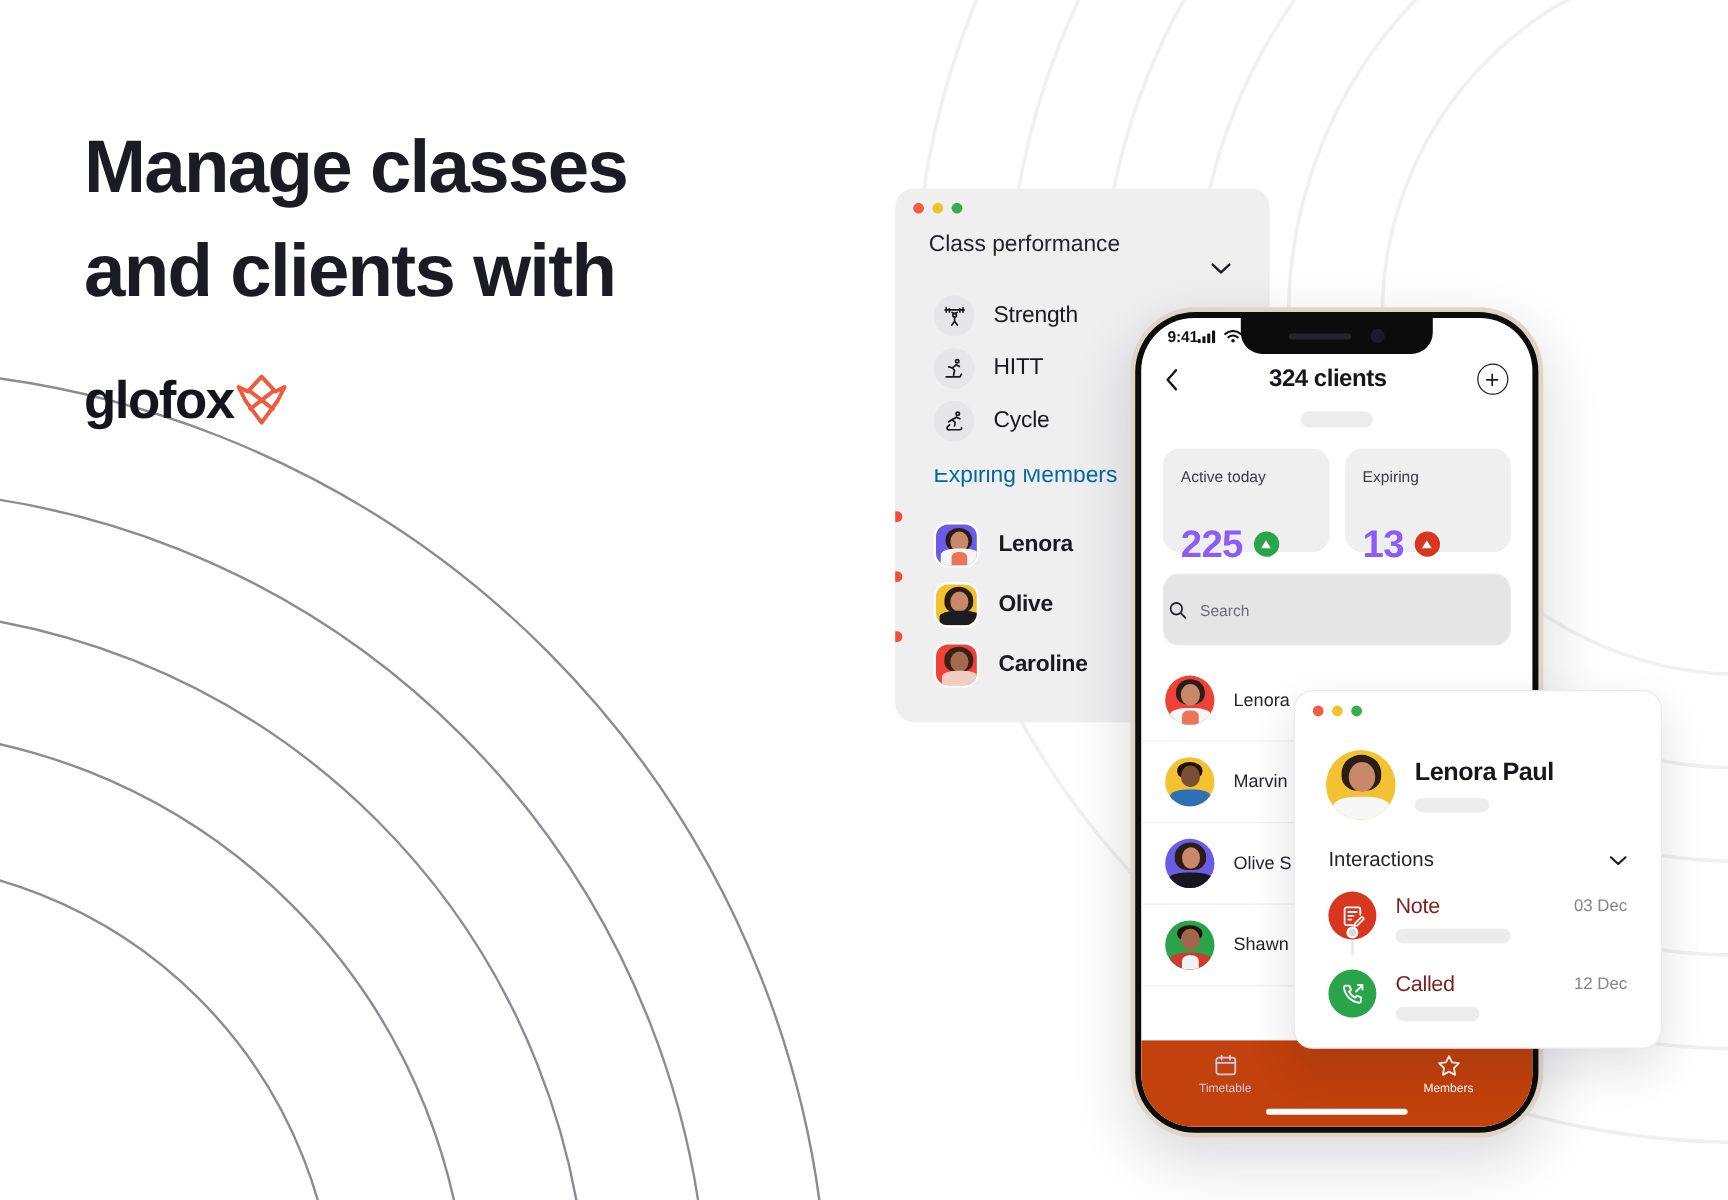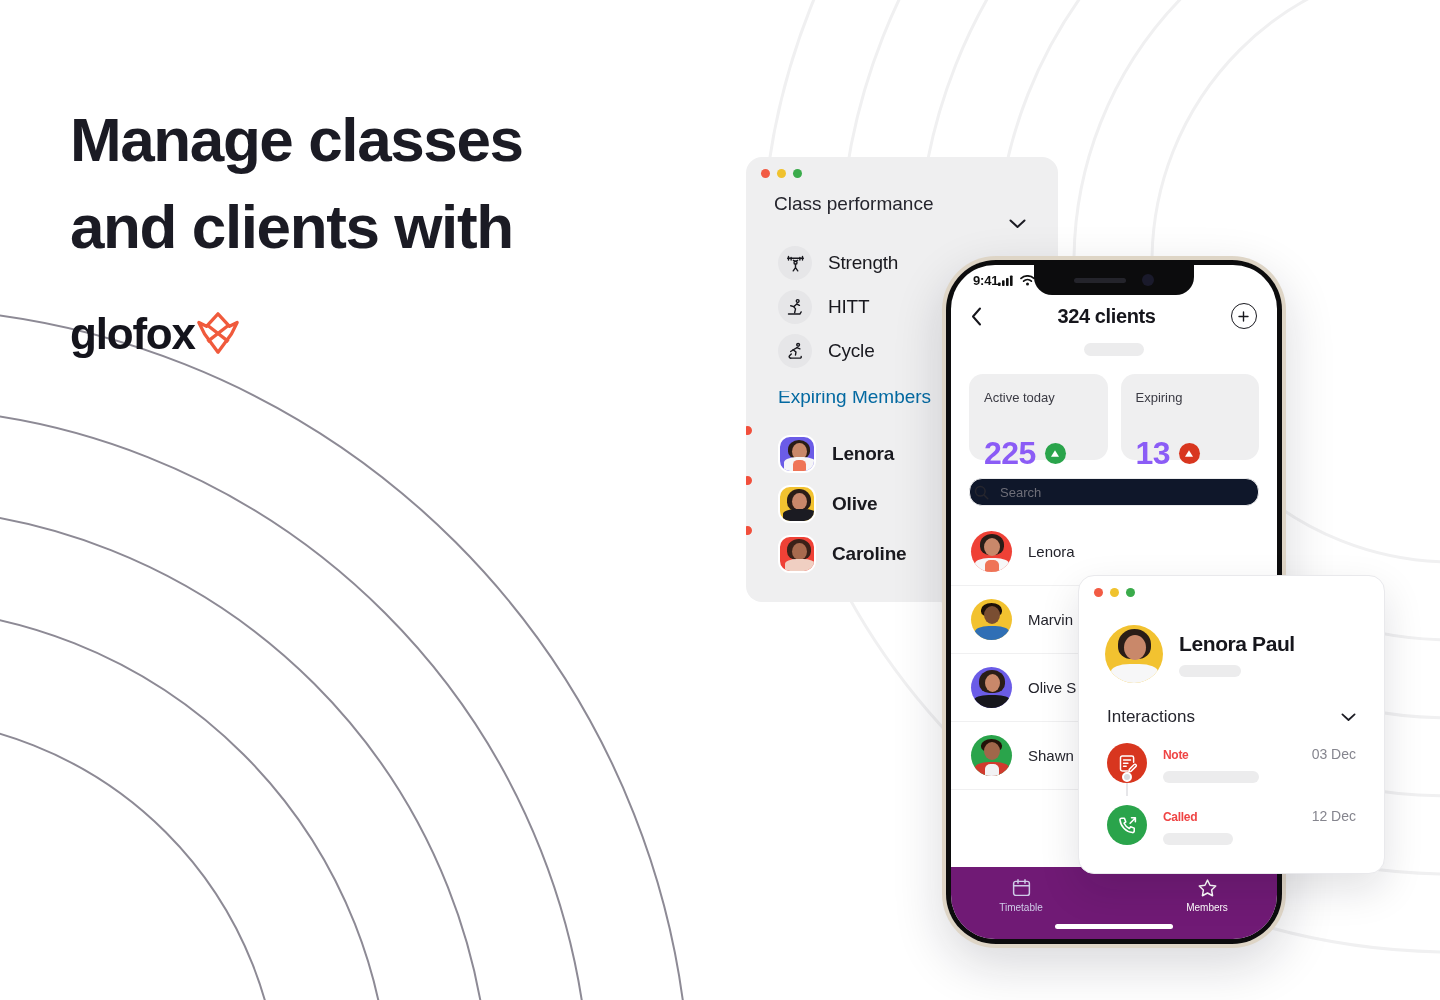--- a/index.html
+++ b/index.html
@@ -112,35 +112,35 @@
   .stat-row { display:flex; gap:13px; padding:18px 18px 0; }
   .stat-card { flex:1; background:#efeff0; border-radius:14px; padding:16px 15px 20px; height:86px; }
   .stat-label { font-size:13px; color:#3b3b44; }
   .stat-val-row { display:flex; align-items:center; gap:9px; margin-top:30px; }
   .stat-num { font-size:32px; font-weight:700; color:#8b5cf6; letter-spacing:-0.6px; }
   .stat-badge { width:21px; height:21px; border-radius:50%; display:flex; align-items:center; justify-content:center; }
   .badge-up { background:#2aa44b; }
   .badge-dn { background:#d8361f; }
 
   .searchbar {
-    margin:18px 18px 0; height:28px; border-radius:13px; border:1px solid #ececed;
-    display:flex; align-items:center; gap:11px; padding:0 4px; background:#0f172a;
+    margin:18px 18px 0; height:60px; border-radius:13px; border:1px solid #ececed;
+    display:flex; align-items:center; gap:11px; padding:0 4px; background:#e5e5e5;
   }
   .search-ph { font-size:13px; color:#6e6e78; }
 
   .client-list { margin-top:12px; }
   .client-row {
     display:flex; align-items:center; gap:16px; padding:13px 20px;
     border-bottom:1px solid #f0f0f1;
   }
   .c-avatar { width:41px; height:41px; border-radius:50%; position:relative; overflow:hidden; flex:0 0 41px; }
   .c-name { font-size:15px; color:#24242c; white-space:nowrap; }
 
   .tabbar {
-    position:absolute; left:0; right:0; bottom:0; height:72px; background:#701a75;
+    position:absolute; left:0; right:0; bottom:0; height:72px; background:#c2410c;
     display:flex; align-items:flex-start; justify-content:space-around; padding-top:10px;gap:46px;
   }
   .tab { display:flex; flex-direction:column; align-items:center; gap:4px; width:50%; }
   .tab-label { font-size:10px; color:#cfcce8; }
   .home-ind {
     position:absolute; bottom:10px; left:50%; transform:translateX(-50%);
     width:118px; height:5px; border-radius:3px; background:#fff;
   }
 
   
@@ -156,21 +156,21 @@
 
   .int-head { display:flex; align-items:center; justify-content:space-between; padding:24px 28px 0 28px; }
   .int-head-title { font-size:17px; color:#25252d; }
 
   .int-rows { padding:11px 0 0 0; position:relative; }
   .int-row { display:flex; align-items:flex-start; gap:16px; padding:5px 28px; position:relative; }
   .int-ico { width:40px; height:40px; border-radius:50%; display:flex; align-items:center; justify-content:center; flex:0 0 40px; position:relative; z-index:2; }
   .ico-note { background:#d8361f; }
   .ico-call { background:#2aa44b; }
   .int-mid { flex:1; padding-top:2px; }
-  .int-title { font-size:12px; font-weight:700; color:#ef4444; letter-spacing:-0.3px; }
+  .int-title { font-size:18px; font-weight:400; color:#7f1d1d; letter-spacing:-0.3px; }
   .int-bar { height:12px; border-radius:6px; background:#ececed; margin-top:8px; }
   .int-date { font-size:14px; color:#85858e; padding-top:3px; }
   .int-connector {
     position:absolute; left:47px; top:47px; width:2px; height:22px; background:#e6e6e9; z-index:1;
   }
   .int-knob {
     position:absolute; left:43px; top:45px; width:10px; height:10px; border-radius:50%;
     background:#d9d9dd; border:2px solid #fff; z-index:3;
   }
 </style>

